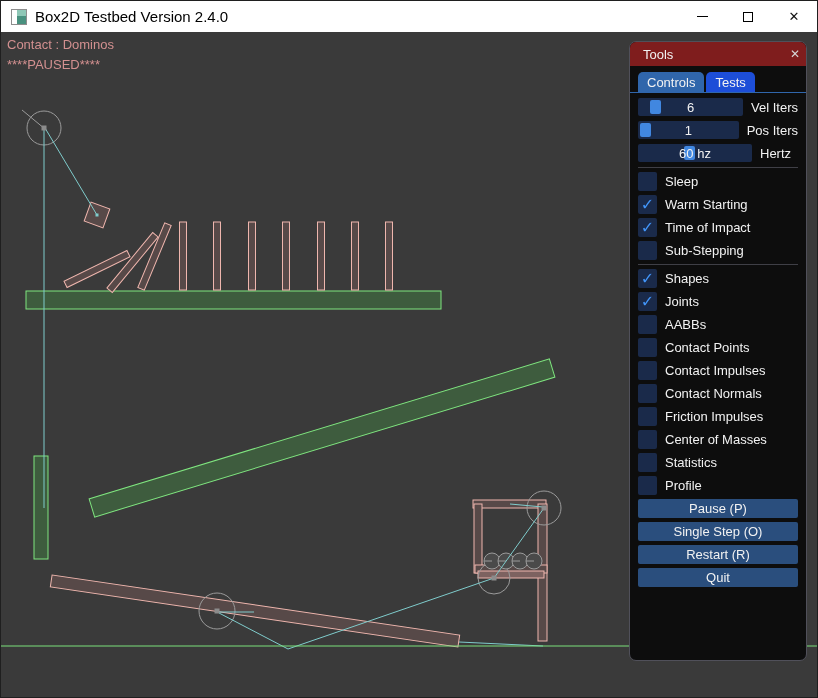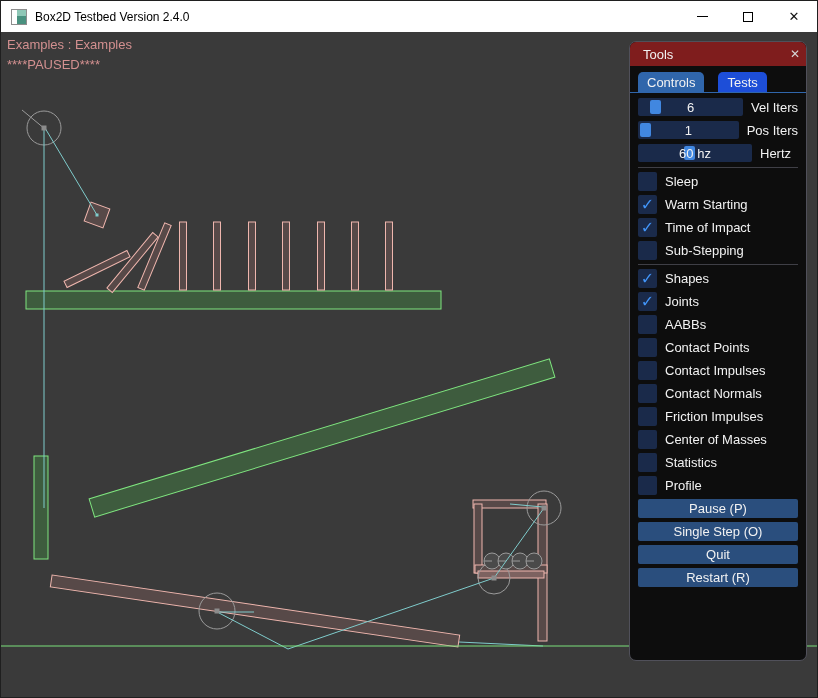--- a/index.html
+++ b/index.html
@@ -3,39 +3,39 @@
 <meta charset="utf-8">
 <style>
   html,body{margin:0;padding:0;background:#222;}
   *{box-sizing:border-box;font-family:"Liberation Sans","DejaVu Sans",sans-serif;}
   #window{position:relative;width:818px;height:698px;background:#3a3a3a;overflow:hidden;border:1px solid #1f1f1f;}
   
   #titlebar{position:absolute;left:0;top:0;width:100%;height:31px;background:#ffffff;z-index:30;display:flex;align-items:center;}
   #appicon{position:relative;width:16px;height:16px;margin-left:10px;border:1px solid #8d8d8d;background:#49917f;}
   #appicon .ic-left{position:absolute;left:0;top:0;width:5px;height:100%;background:#ffffff;}
   #appicon .ic-top{position:absolute;left:5px;top:0;right:0;height:6px;background:#8ec7b6;}
-  #title-text{margin-left:8px;font-size:12px;color:#000;text-align:center;}
+  #title-text{margin-left:8px;font-size:15px;color:#000;text-align:center;}
   .cap-btn{width:46px;height:31px;display:flex;align-items:center;justify-content:center;color:#111;}
   #caption-group{position:absolute;right:0;top:0;display:flex;}
   .glyph-min{display:block;width:11px;border-top:1px solid #000;}
   .glyph-max{display:block;width:10px;height:10px;border:1px solid #000;}
   .glyph-close{font-size:13px;line-height:13px;}
   
   #scene{position:absolute;left:0;top:0;z-index:1;}
   .ovl{position:absolute;z-index:5;font-size:13px;color:#d39090;}
   #t-example{left:6px;top:36px;}
   #t-paused{left:6px;top:56px;}
   #t-ms{left:7px;top:700px;}
   
   #panel{position:absolute;left:628px;top:40px;width:178px;height:620px;z-index:20;background:#0d0d0d;border:1px solid #50505a;border-radius:7px;overflow:hidden;color:#f2f2f2;font-size:13px;}
   #panel-title{height:24px;background:#7f1d1d;display:flex;align-items:center;padding:0 6px 0 13px;}
   #panel-title .pt-label{flex:1;font-size:13px;}
   #panel-close{color:#d6d6d6;font-size:12px;line-height:12px;cursor:default;}
   #panel-body{padding:4px 8px 0 8px;}
-  #tabs{display:flex;gap:14px;margin:2px -8px 5px -8px;padding:0 8px;border-bottom:1px solid #3066ab;}
+  #tabs{display:flex;gap:2px;margin:2px -8px 5px -8px;padding:0 8px;border-bottom:1px solid #3066ab;}
   .tab{height:20px;padding:0 9px;display:flex;align-items:center;border-radius:5px 5px 0 0;background:#1d4ed8;}
   .tab.active{background:#3066ab;}
   .sl-row{display:flex;align-items:center;height:18px;margin-bottom:5px;}
   .track{position:relative;width:114px;height:18px;background:#1a2a4a;border-radius:2px;}
   .grab{position:absolute;top:2px;width:11px;height:14px;background:#4187e0;border-radius:2px;}
   .sl-val{position:absolute;left:0;top:0;width:100%;height:100%;display:flex;align-items:center;justify-content:center;font-size:13px;}
   .sl-label{margin-left:8px;white-space:nowrap;}
   .sep{border-top:1px solid #3f3f46;margin:4px 0;}
   .chk-row{display:flex;align-items:center;height:19px;margin-bottom:4px;}
   .box{position:relative;width:19px;height:19px;background:#1a2a4a;border-radius:2px;display:flex;align-items:center;justify-content:center;}
@@ -93,21 +93,21 @@
       <line x1="509" y1="503" x2="542" y2="506" stroke="#7fcccc" stroke-width="1"></line>
       <line x1="458" y1="641" x2="542" y2="645" stroke="#7fcccc" stroke-width="1"></line>
       <line x1="0" y1="645" x2="818" y2="645" stroke="#7be07b" stroke-width="1"></line>
       <rect x="40.5" y="124.5" width="5" height="5" fill="#8c8c8c"></rect>
       <rect x="213.5" y="607.5" width="5" height="5" fill="#8c8c8c"></rect>
       <rect x="490.5" y="574.5" width="5" height="5" fill="#8c8c8c"></rect>
       <rect x="540.5" y="504.5" width="5" height="5" fill="#8c8c8c"></rect>
       <rect x="94.5" y="212.5" width="3" height="3" fill="#7fcccc"></rect>
     </svg>
 
-  <div class="ovl" id="t-example">Examples : Examples</div>
+  <div class="ovl" id="t-example">Contact : Dominos</div>
   <div class="ovl" id="t-paused">****PAUSED****</div>
   <div class="ovl" id="t-ms">18.0 ms</div>
 
   <div id="titlebar">
     <div id="appicon">
       <span class="ic-left"></span>
       <span class="ic-top"></span>
     </div>
     <span id="title-text">Box2D Testbed Version 2.4.0</span>
     <div id="caption-group">
@@ -222,19 +222,19 @@
             <span class="chk-label">Statistics</span>
           </div>
           <div class="chk-row">
             <div class="box"></div>
             <span class="chk-label">Profile</span>
           </div>
         </div>
       <div id="pbuttons">
           <div class="pbtn">Pause (P)</div>
           <div class="pbtn">Single Step (O)</div>
+          <div class="pbtn">Restart (R)</div>
           <div class="pbtn">Quit</div>
-          <div class="pbtn">Restart (R)</div>
         </div>
     </div>
   </div>
 
 </div>
 
 </body></html>

